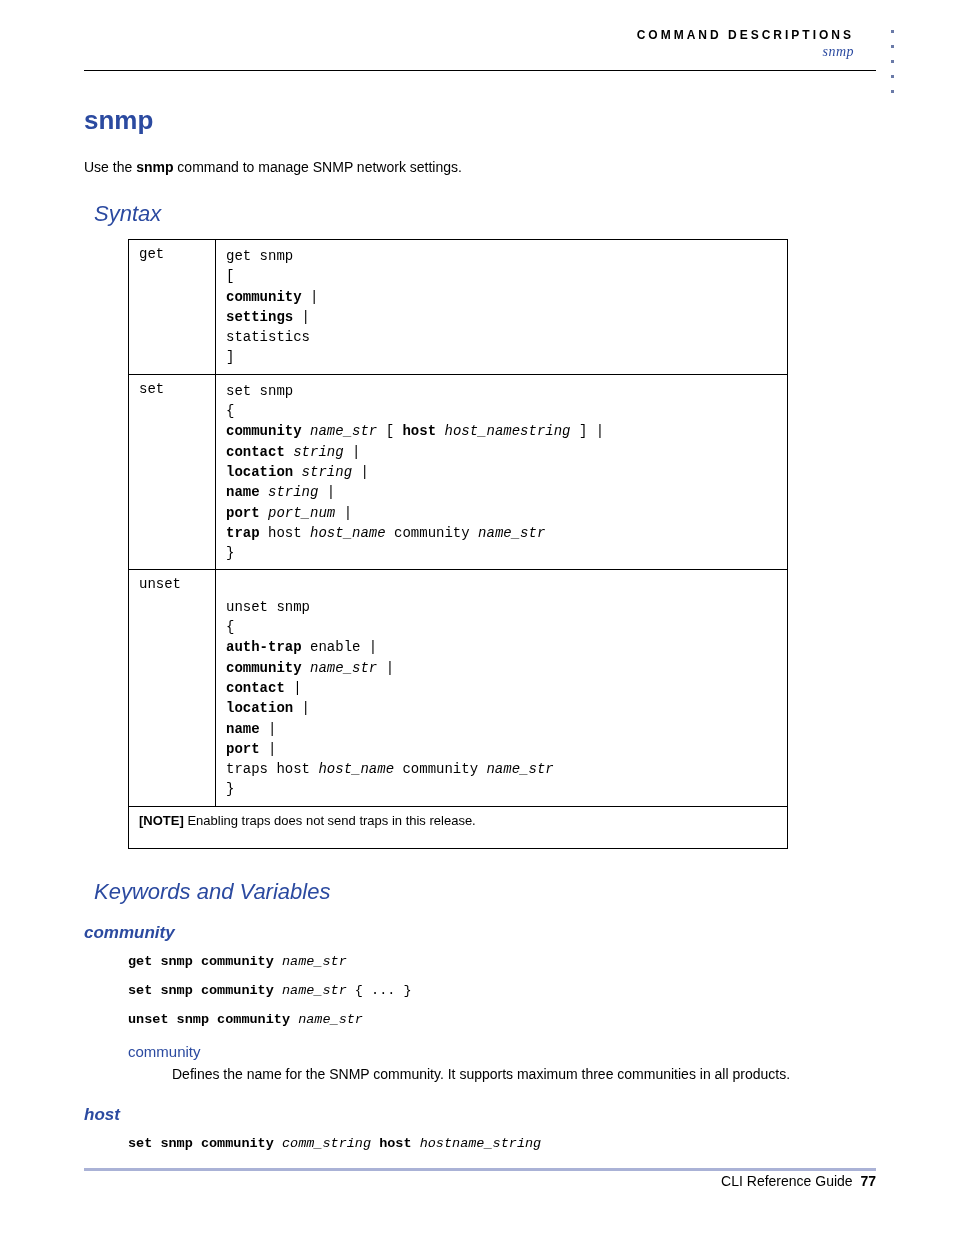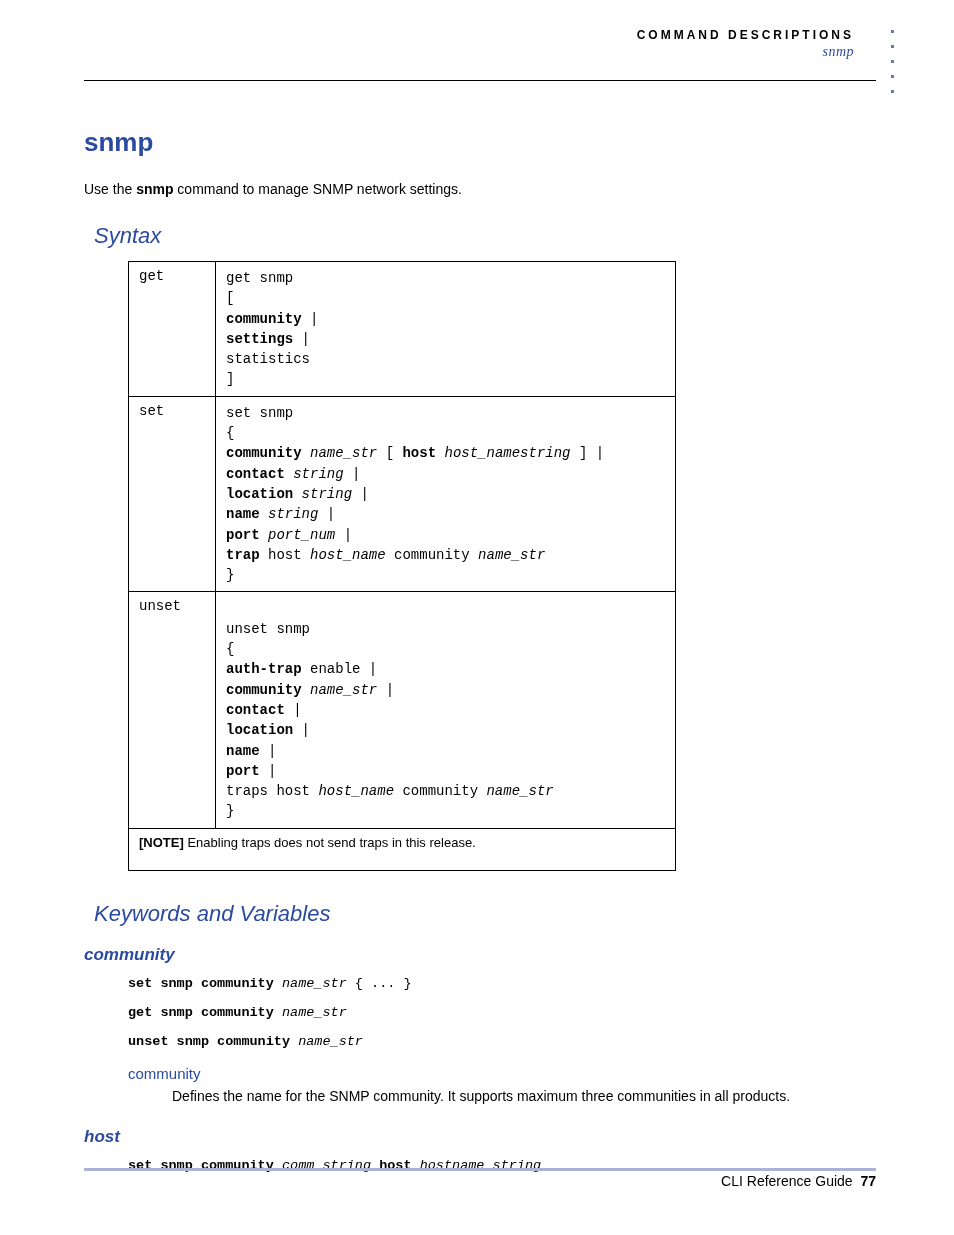--- a/index.html
+++ b/index.html
@@ -12,23 +12,23 @@
     width: 954px;
   }
   .page {
     padding: 28px 78px 40px 84px;
     box-sizing: border-box;
     position: relative;
     min-height: 1235px;
   }
   .header-area {
     position: relative;
-    padding-bottom: 20px;
+    padding-bottom: 10px;
     border-bottom: 1.5px solid #000;
-    margin-bottom: 46px;
+    margin-bottom: 34px;
   }
   .header-titles {
     text-align: right;
     padding-right: 22px;
   }
   .header-main {
     font-size: 12px;
     letter-spacing: 3px;
     font-weight: bold;
     color: #000;
@@ -71,21 +71,21 @@
     font-size: 22px;
     color: #2b4aa0;
     font-family: Arial, Helvetica, sans-serif;
     font-style: italic;
     font-weight: 500;
     margin: 0 0 12px 10px;
   }
   .syntax-table {
     margin-left: 44px;
     border: 1px solid #000;
-    width: 548px;
+    width: 660px;
     border-collapse: collapse;
     font-family: "Courier New", monospace;
     font-size: 14px;
     margin-bottom: 30px;
   }
   .syntax-table td {
     border: 1px solid #000;
     vertical-align: top;
     padding: 6px 10px 6px 10px;
   }
@@ -220,22 +220,22 @@
     <tr class="note-row">
       <td colspan="2"><b>[NOTE]</b><span> Enabling traps does not send traps in this release.</span></td>
     </tr>
   </tbody>
     </table>
 
   <h2 class="section">Keywords and Variables</h2>
 
   <h3 class="kv-head">community</h3>
   <div class="kv-code">
+    <div class="line"><span class="mono-b">get snmp community</span><span class="mono-i"> name_str</span></div>
     <div class="line"><span class="mono-b">set snmp community</span><span class="mono-i"> name_str</span><span> { ... }</span></div>
-    <div class="line"><span class="mono-b">get snmp community</span><span class="mono-i"> name_str</span></div>
     <div class="line"><span class="mono-b">unset snmp community</span><span class="mono-i"> name_str</span></div>
   </div>
   <div class="kv-subhead">community</div>
   <div class="kv-desc">Defines the name for the SNMP community. It supports maximum three communities in all products.</div>
 
   <h3 class="kv-head">host</h3>
   <div class="kv-code">
     <div class="line"><span class="mono-b">set snmp community</span><span class="mono-i"> comm_string</span><span class="mono-b"> host</span><span class="mono-i"> hostname_string</span></div>
   </div>
 

